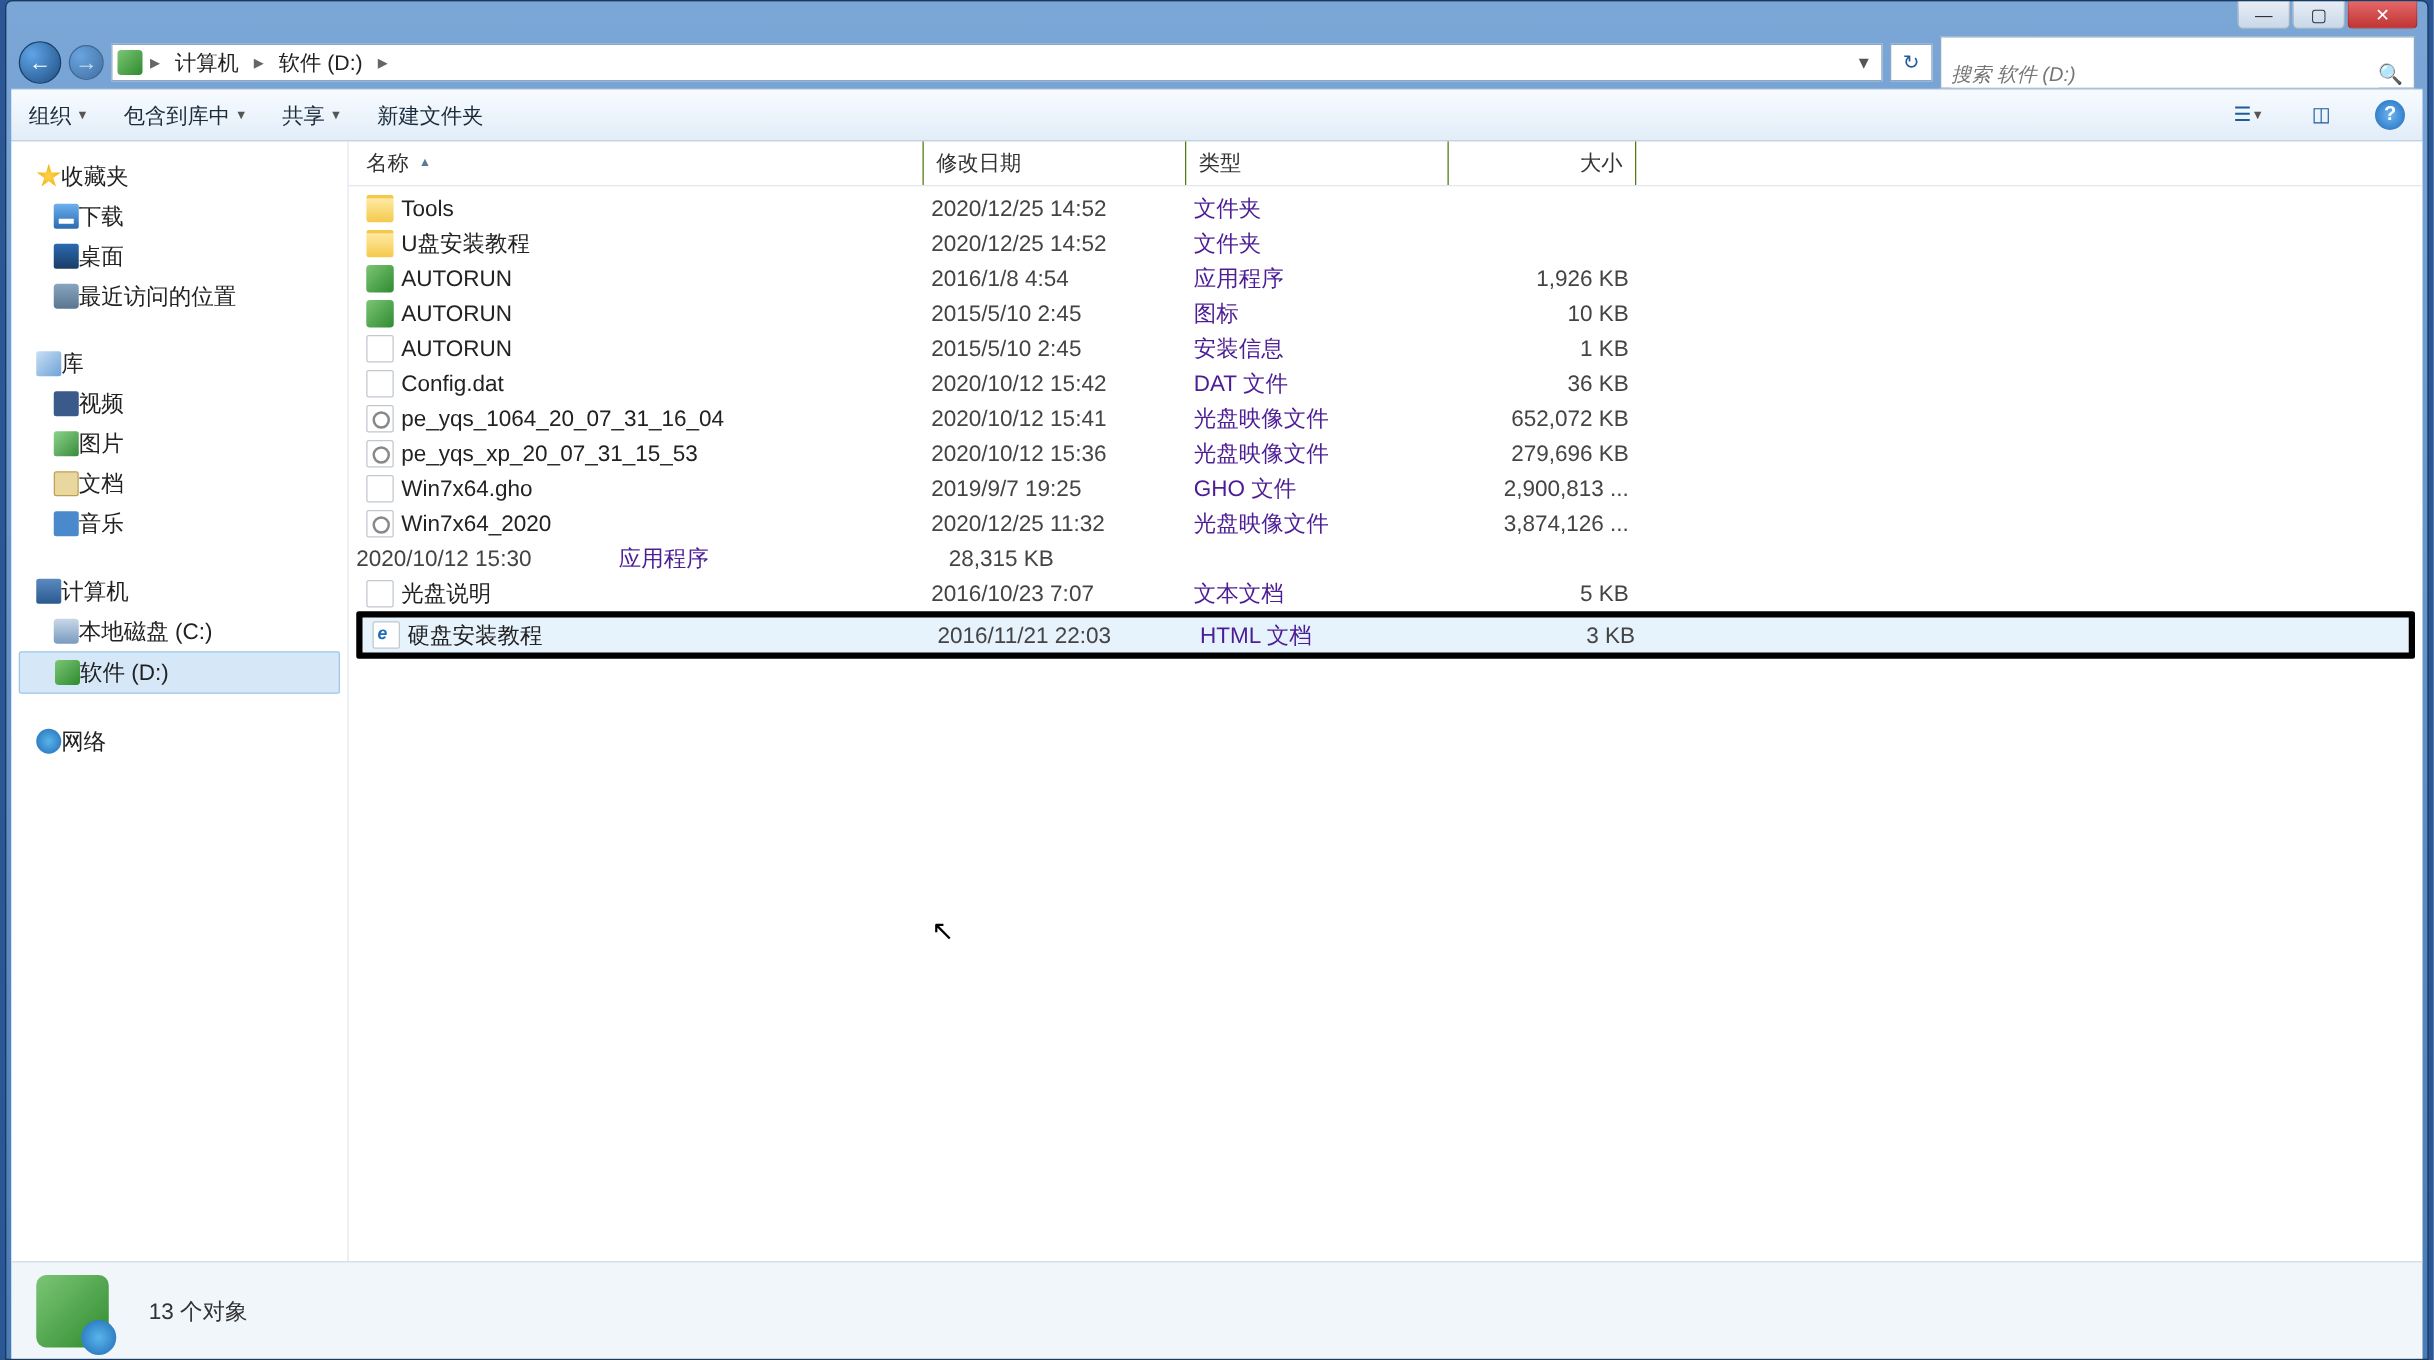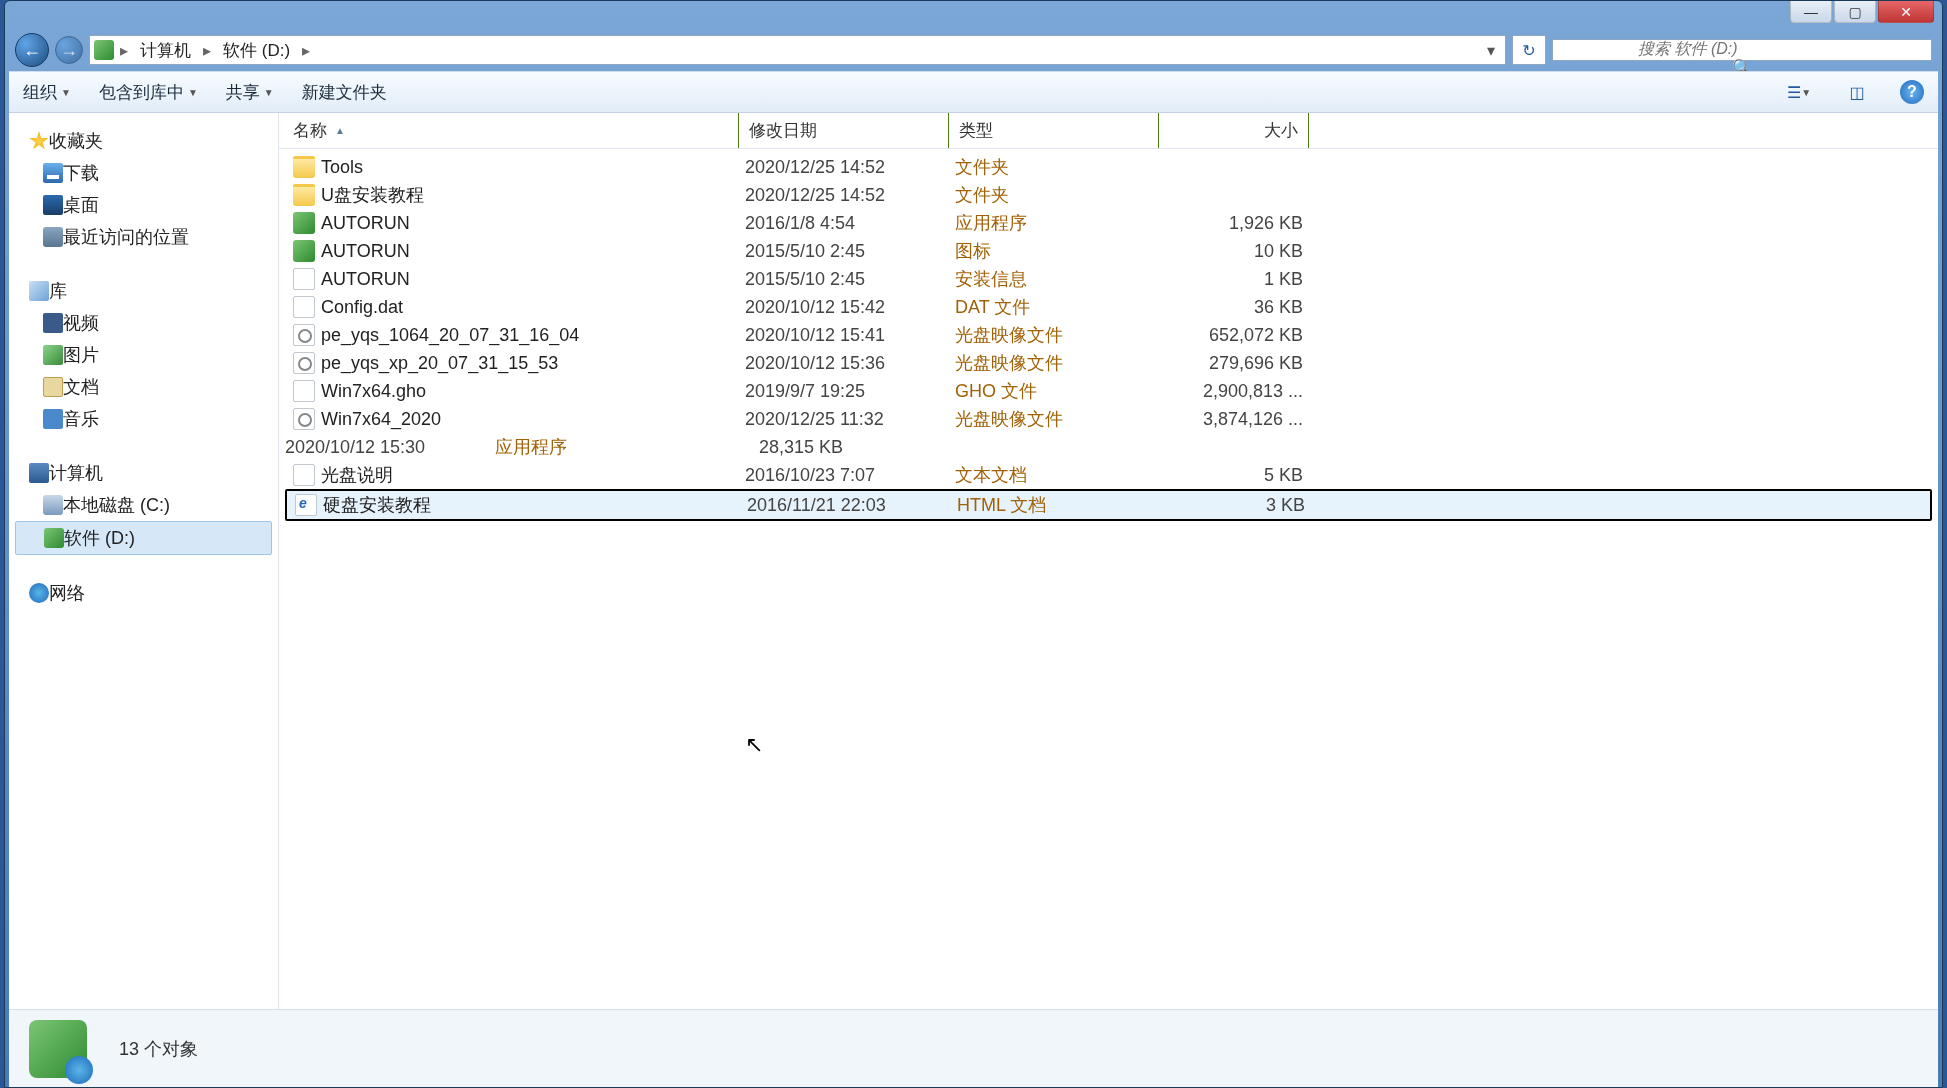--- a/index.html
+++ b/index.html
@@ -61,22 +61,22 @@
 }
 .addr-icon { width: 20px; height: 20px; background: linear-gradient(135deg,#7cc576,#2e8b2e); border-radius: 3px; display:inline-block; }
 .bc-sep { color: #666; padding: 0 2px; }
 .bc-part { padding: 2px 6px; color: #222; font-size: 17px; }
 .addr-drop { margin-left: auto; color: #555; padding: 0 6px; }
 .refresh-btn {
   width: 34px; height: 30px; background: #fff; border: 1px solid #8ea8c3;
   display: flex; align-items: center; justify-content: center; color: #1e5a9c;
 }
 .search-box {
-  width: 380px; height: 22px; background: #fff; border: 1px solid #8ea8c3;
-  display: flex; align-items: center; padding: 0 8px; flex-direction: column;
+  width: 380px; height: 42px; background: #fff; border: 1px solid #8ea8c3;
+  display: flex; align-items: flex-end; padding: 0 8px;
 }
 .search-input { flex: 1; border: none; outline: none; font-style: italic; color: #999; font-size: 16px; }
 .search-icon { color: #1e5a9c; }
 
 .toolbar {
   height: 42px;
   background: linear-gradient(to bottom, #f7fbff, #e2edf8);
   border-top: 1px solid #d0dce8;
   border-bottom: 1px solid #c3d3e3;
   display: flex;
@@ -142,24 +142,24 @@
 .col-type { width: 210px; }
 .col-size { width: 150px; text-align: right; }
 .sort-arrow { font-size:10px; color:#5a7a9a; }
 
 .file-list { flex: 1; padding: 4px 6px; }
 .file-row {
   display: flex; align-items: center;
   padding: 2px 0;
   font-size: 18px; color: #222;
 }
-.file-row.selected { background: #e6f2fc; border: 2px solid #000000; border-radius: 2px; }
+.file-row.selected { background: #e6f2fc; border: 5px solid #000000; border-radius: 2px; }
 .f-name { width: 460px; display: flex; align-items: center; gap: 6px; padding-left: 8px; }
 .f-date { width: 210px; color: #444; }
-.f-type { width: 210px; color: #a16207; }
+.f-type { width: 210px; color: #4c1d95; }
 .f-size { width: 150px; text-align: right; color: #444; padding-right: 12px; }
 .f-icon { width: 22px; height: 22px; display:inline-block; flex-shrink:0; }
 .fi-folder { background: linear-gradient(#ffe9a3,#f4c94a); border-radius: 2px 2px 3px 3px; border-top:3px solid #f4c94a; }
 .fi-exe { background: linear-gradient(135deg,#7cc576,#2e8b2e); border-radius:3px; }
 .fi-ico { background: linear-gradient(135deg,#7cc576,#2e8b2e); border-radius:3px; }
 .fi-inf { background:#fff; border:1px solid #c0c8d0; border-radius:2px; }
 .fi-gen { background:#fff; border:1px solid #c0c8d0; border-radius:2px; }
 .fi-iso { background:#fff; border:1px solid #c0c8d0; border-radius:2px; position:relative; }
 .fi-iso::after{content:"";position:absolute;left:4px;top:4px;width:10px;height:10px;border:2px solid #888;border-radius:50%;}
 .fi-gho { background:#fff; border:1px solid #c0c8d0; border-radius:2px; }

